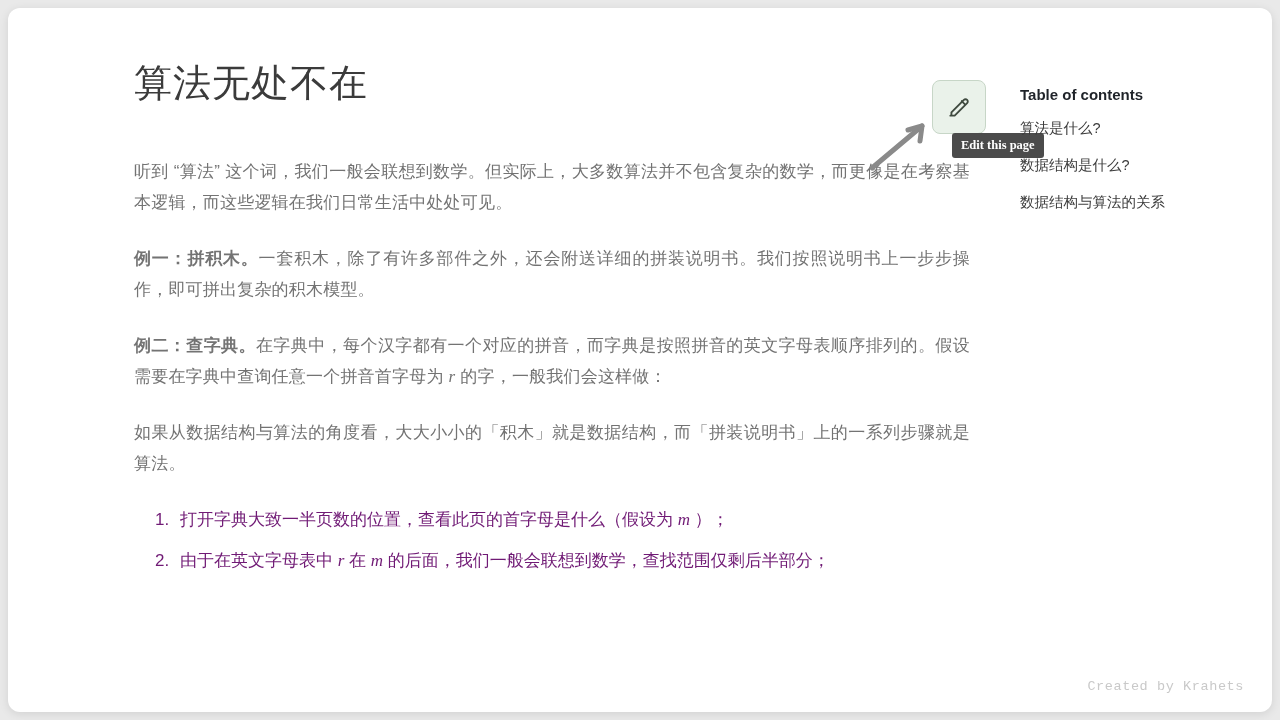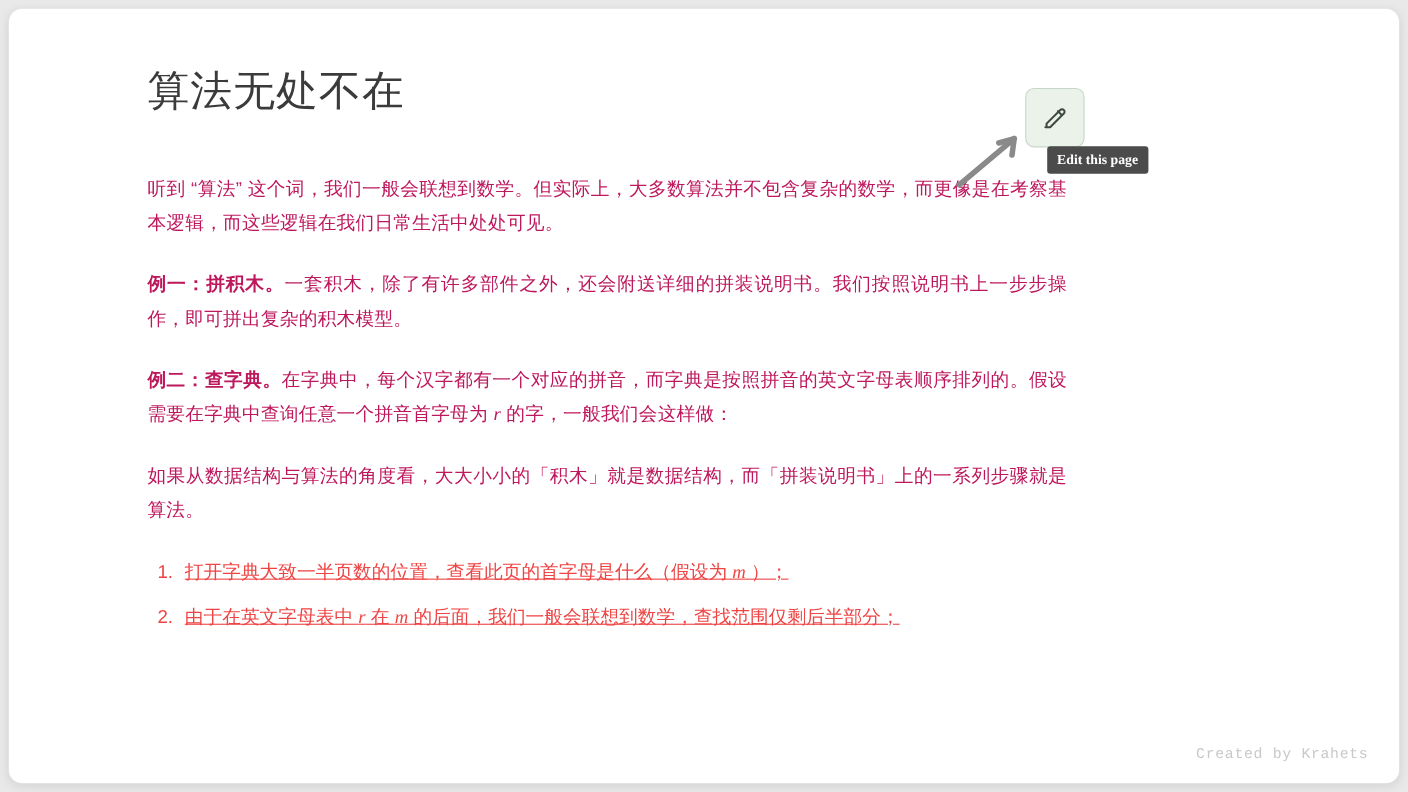--- a/index.html
+++ b/index.html
@@ -33,38 +33,37 @@
     font-size: 38px;
     font-weight: 400;
     color: #3b3b3b;
     margin: 0 0 48px 0;
     letter-spacing: 1px;
     line-height: 1.25;
   }
   .para {
     font-size: 17px;
     line-height: 31px;
-    color: #be185d;
+    color: #737373;
     margin: 0 4px 25px 0;
     text-align: justify;
     letter-spacing: 0.2px;
   }
   .para b { font-weight: 700; }
   .mathvar {
     font-family: "Liberation Serif", serif;
     font-style: italic;
     font-size: 17px;
   }
   ol.steps {
-    margin: 0;
+    margin: 12px;
     padding-left: 28px;
     font-size: 17px;
     line-height: 31px;
-    color: #ef4444;
-    text-decoration: underline;
+    color: #701a75;
   }
   ol.steps li {
     margin-bottom: 10px;
     padding-left: 6px;
   }
 
   
   #edit-button {
     position: absolute;
     left: 924px;
@@ -183,15 +182,21 @@
 
   <div id="edit-tooltip">Edit this page</div>
 
   <svg id="pointer-arrow" viewBox="0 0 70 60">
     <g stroke="#8a8a8a" stroke-width="5" fill="none" stroke-linecap="round">
       <line x1="6" y1="50" x2="56" y2="8"></line>
       <path d="M56 8 L42 12 M56 8 L54 23" stroke-width="5" fill="none"></path>
     </g>
   </svg>
 
+  <div id="toc">
+    <div id="toc-title">Table of contents</div>
+    <a class="toc-link">算法是什么?</a>
+    <a class="toc-link">数据结构是什么?</a>
+    <a class="toc-link">数据结构与算法的关系</a>
+  </div>
 
   <div id="footer">Created by Krahets</div>
 </div>
 
 </body></html>

